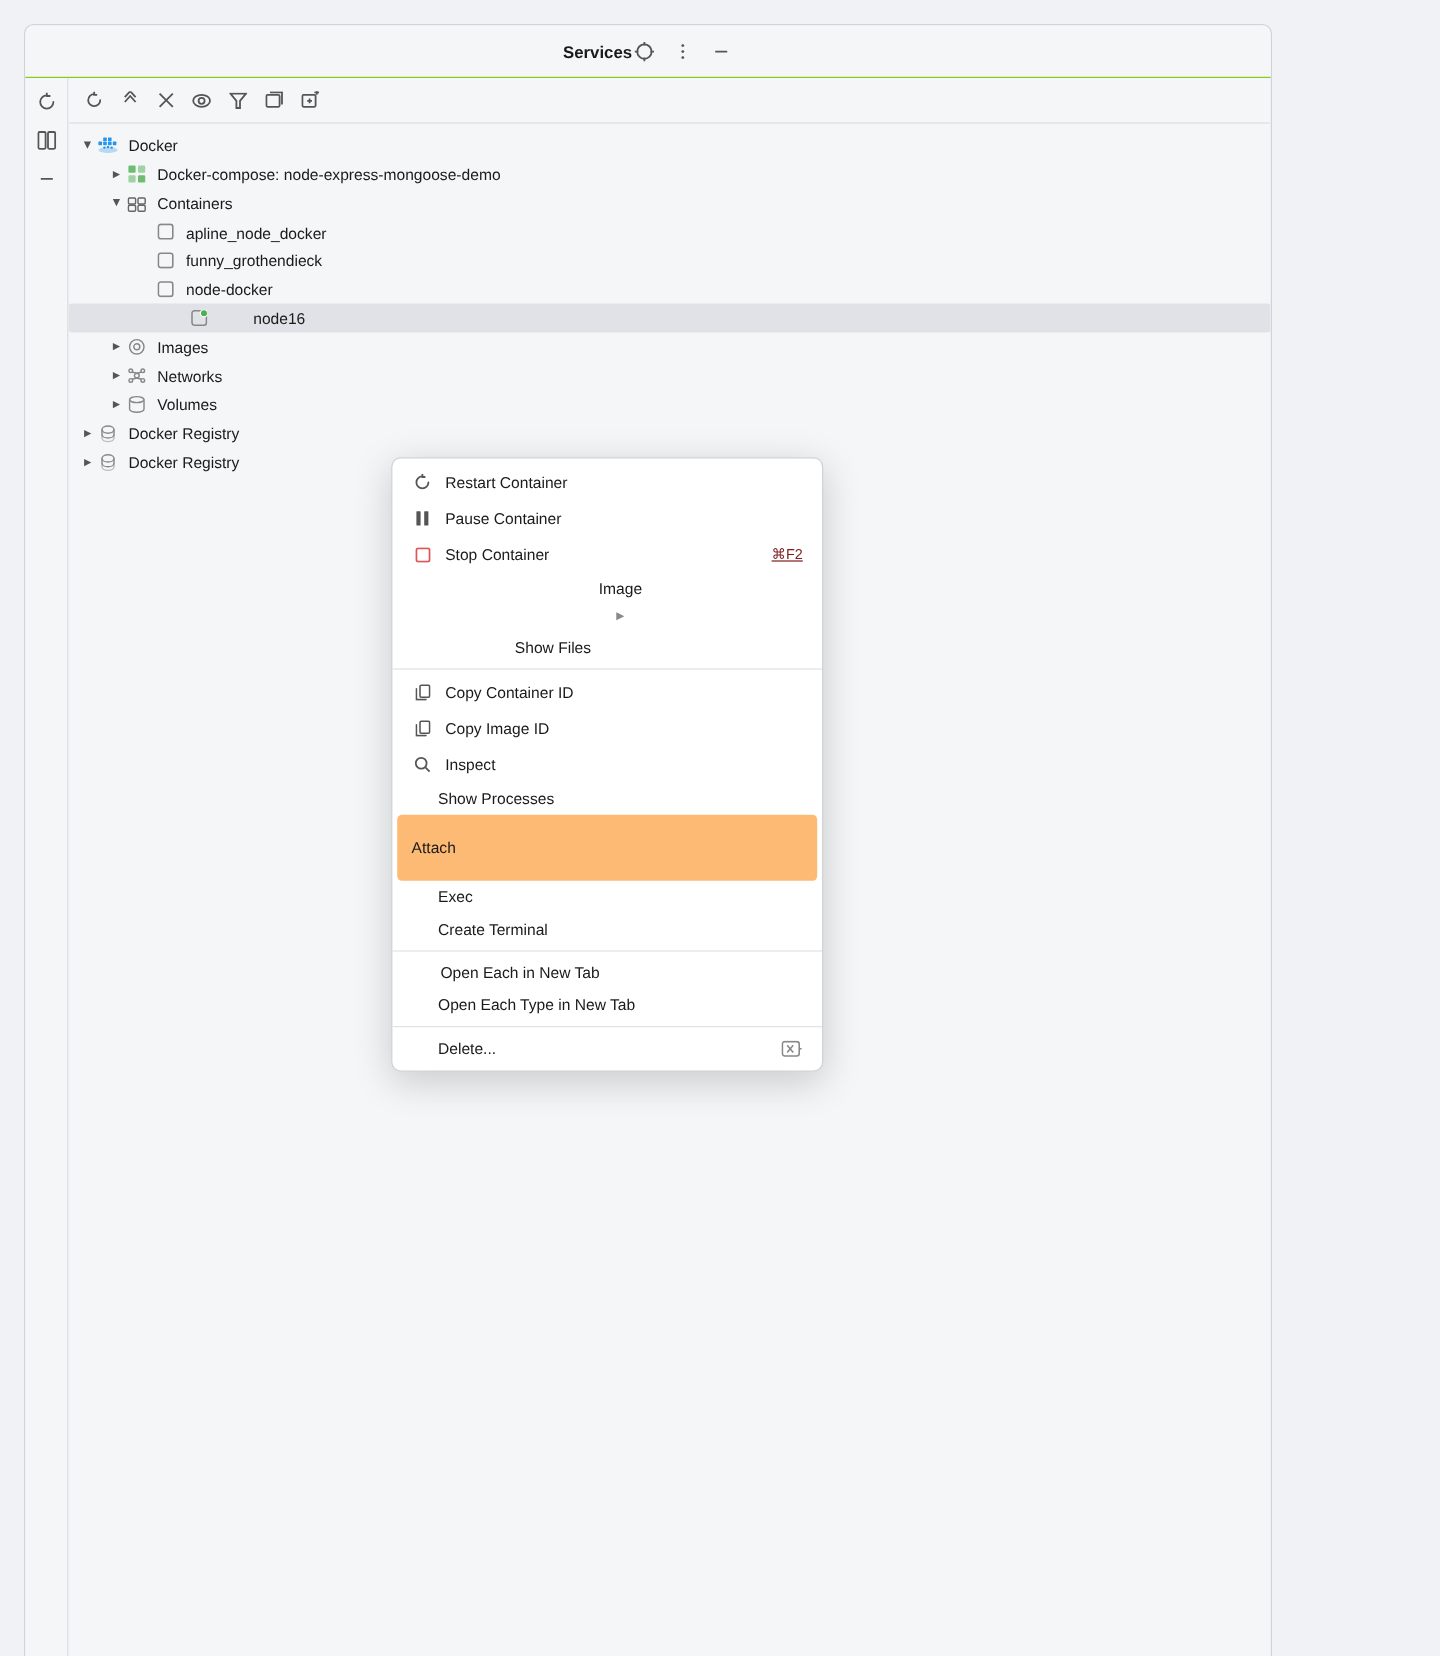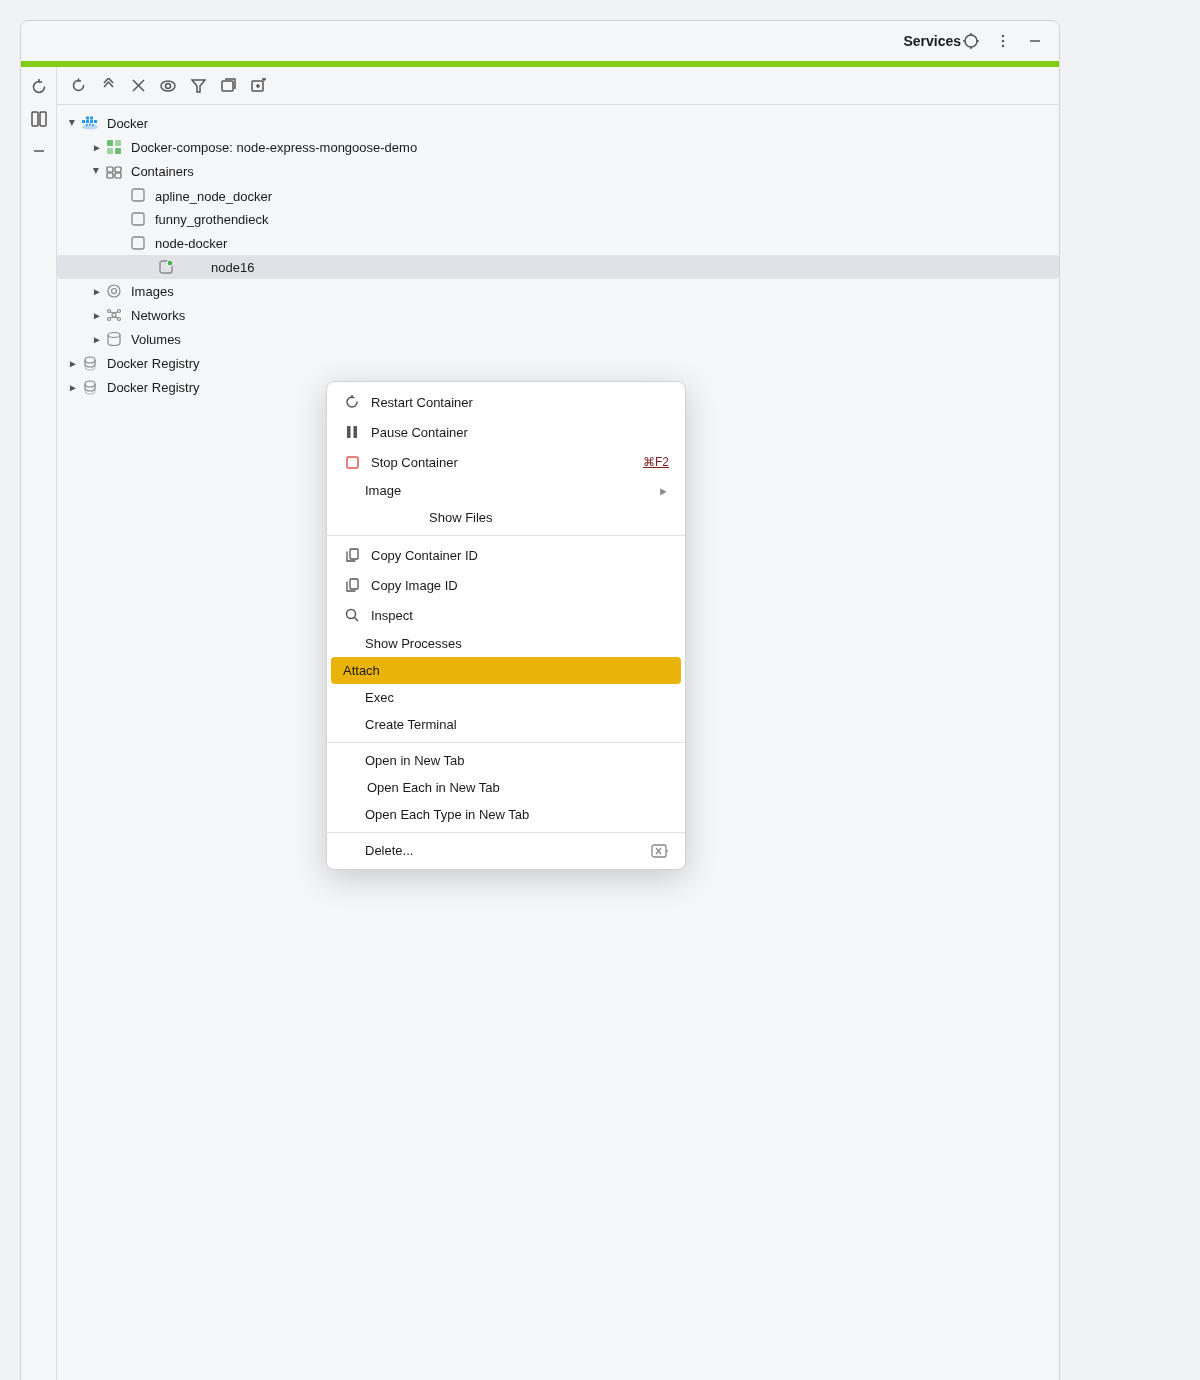--- a/index.html
+++ b/index.html
@@ -24,24 +24,24 @@
       margin: 20px;
       display: flex;
       flex-direction: column;
       position: relative;
     }
 
     
     .title-bar {
       display: flex;
       align-items: center;
-      justify-content: flex-end;
+      justify-content: center;
       padding: 10px 14px;
       background: #f5f6f8;
-      border-bottom: 6px solid #84cc16;
+      border-bottom: 1px solid #84cc16;
       min-height: 44px;
     }
     .title-text {
       font-size: 14px;
       font-weight: 600;
       color: #1a1a1a;
     }
     .title-icons {
       display: flex;
       gap: 12px;
@@ -178,24 +178,24 @@
       display: flex;
       align-items: center;
       padding: 6px 16px;
       font-size: 13px;
       color: #1a1a1a;
       cursor: pointer;
       position: relative;
       gap: 10px;
     }
     .ctx-item.highlighted {
-      background: #eab308;
+      background: #fdba74;
       border-radius: 4px;
       margin: 0 4px;
-      padding: 6px 12px;
+      padding: 20px 12px;
     }
     .ctx-item .ctx-icon {
       width: 18px;
       height: 18px;
       display: flex;
       align-items: center;
       justify-content: center;
       font-size: 13px;
       color: #555;
       flex-shrink: 0;
@@ -506,21 +506,21 @@
     <div class="ctx-item">
       <span class="ctx-icon">
         <svg width="13" height="13" viewBox="0 0 13 13" fill="none" stroke="#e05555" stroke-width="1.5">
           <rect x="1" y="1" width="11" height="11" rx="1.5"></rect>
         </svg>
       </span>
       <span class="ctx-label">Stop Container</span>
       <span class="ctx-shortcut">⌘F2</span>
     </div>
 
-    <div class="ctx-item" style="padding-left:38px;">
+    <div class="ctx-item" style="padding-left:38px;flex-direction:column;">
       <span class="ctx-label">Image</span>
       <span class="ctx-arrow">►</span>
     </div>
 
     <div class="ctx-item" style="padding-left:54px;margin-left:48px;">
       <span class="ctx-label">Show Files</span>
     </div>
 
     <div class="ctx-sep"></div>
 
@@ -565,23 +565,20 @@
     <div class="ctx-item" style="padding-left:38px;">
       <span class="ctx-label">Exec</span>
     </div>
 
     <div class="ctx-item" style="padding-left:38px;">
       <span class="ctx-label">Create Terminal</span>
     </div>
 
     <div class="ctx-sep"></div>
 
-    <div class="ctx-item" style="padding-left:38px;">
-      <span class="ctx-label">Open in New Tab</span>
-    </div>
 
     <div class="ctx-item" style="padding-left:40px;">
       <span class="ctx-label">Open Each in New Tab</span>
     </div>
 
     <div class="ctx-item" style="padding-left:38px;">
       <span class="ctx-label">Open Each Type in New Tab</span>
     </div>
 
     <div class="ctx-sep"></div>

